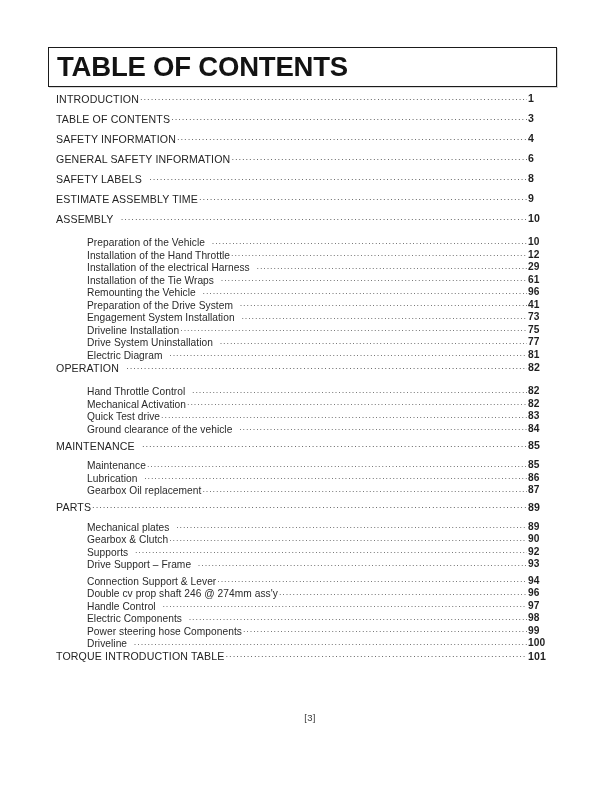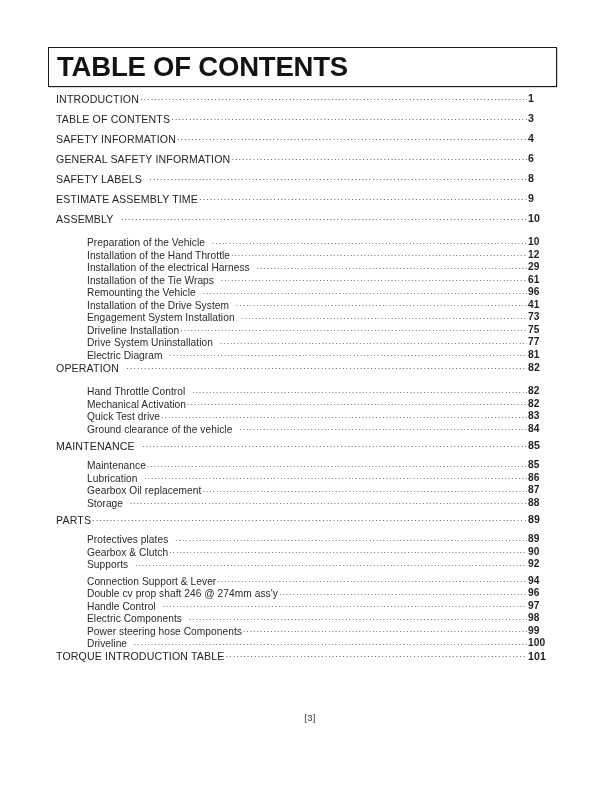--- a/index.html
+++ b/index.html
@@ -218,21 +218,21 @@
         <span class="label">Installation of the Tie Wraps</span>
         <span class="leader"></span>
         <span class="pageno">61</span>
       </div>
       <div class="entry lvl-sub gap">
         <span class="label">Remounting the Vehicle</span>
         <span class="leader"></span>
         <span class="pageno">96</span>
       </div>
       <div class="entry lvl-sub gap">
-        <span class="label">Installation of the Drive System</span>
+        <span class="label">Preparation of the Drive System</span>
         <span class="leader"></span>
         <span class="pageno">41</span>
       </div>
       <div class="entry lvl-sub gap">
         <span class="label">Engagement System Installation</span>
         <span class="leader"></span>
         <span class="pageno">73</span>
       </div>
       <div class="entry lvl-sub">
         <span class="label">Driveline Installation</span>
@@ -289,46 +289,46 @@
       <div class="entry lvl-sub gap">
         <span class="label">Lubrication</span>
         <span class="leader"></span>
         <span class="pageno">86</span>
       </div>
       <div class="entry lvl-sub">
         <span class="label">Gearbox Oil replacement</span>
         <span class="leader"></span>
         <span class="pageno">87</span>
       </div>
-      <div class="entry lvl-sub gap">
-        <span class="label">Storage</span>
-        <span class="leader"></span>
-        <span class="pageno">88</span>
-      </div>
       <div class="spacer-sm"></div>
       <div class="entry lvl-main">
         <span class="label">PARTS</span>
         <span class="leader"></span>
         <span class="pageno">89</span>
       </div>
       <div class="entry lvl-sub gap">
-        <span class="label">Protectives plates</span>
+        <span class="label">Mechanical plates</span>
         <span class="leader"></span>
         <span class="pageno">89</span>
       </div>
       <div class="entry lvl-sub">
         <span class="label">Gearbox &amp; Clutch</span>
         <span class="leader"></span>
         <span class="pageno">90</span>
       </div>
       <div class="entry lvl-sub gap">
         <span class="label">Supports</span>
         <span class="leader"></span>
         <span class="pageno">92</span>
       </div>
+      <div class="entry lvl-sub gap">
+        <span class="label">Drive Support – Frame</span>
+        <span class="leader"></span>
+        <span class="pageno">93</span>
+      </div>
       <div class="spacer-sm"></div>
       <div class="entry lvl-sub">
         <span class="label">Connection Support &amp; Lever</span>
         <span class="leader"></span>
         <span class="pageno">94</span>
       </div>
       <div class="entry lvl-sub">
         <span class="label">Double cv prop shaft 246 @ 274mm ass'y</span>
         <span class="leader"></span>
         <span class="pageno">96</span>

